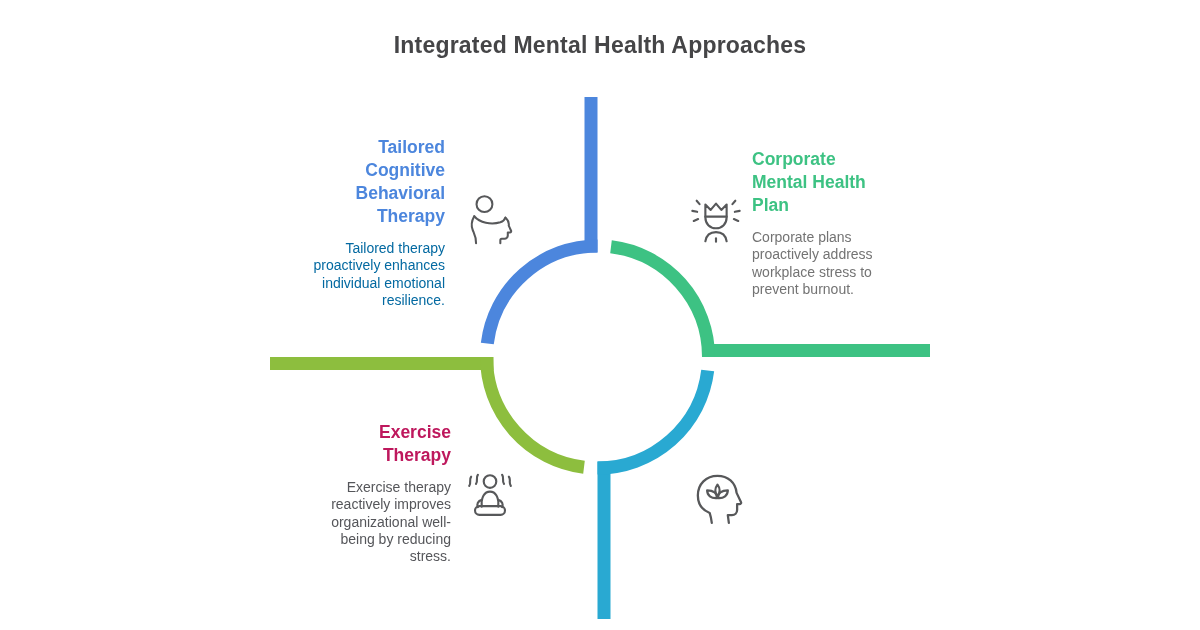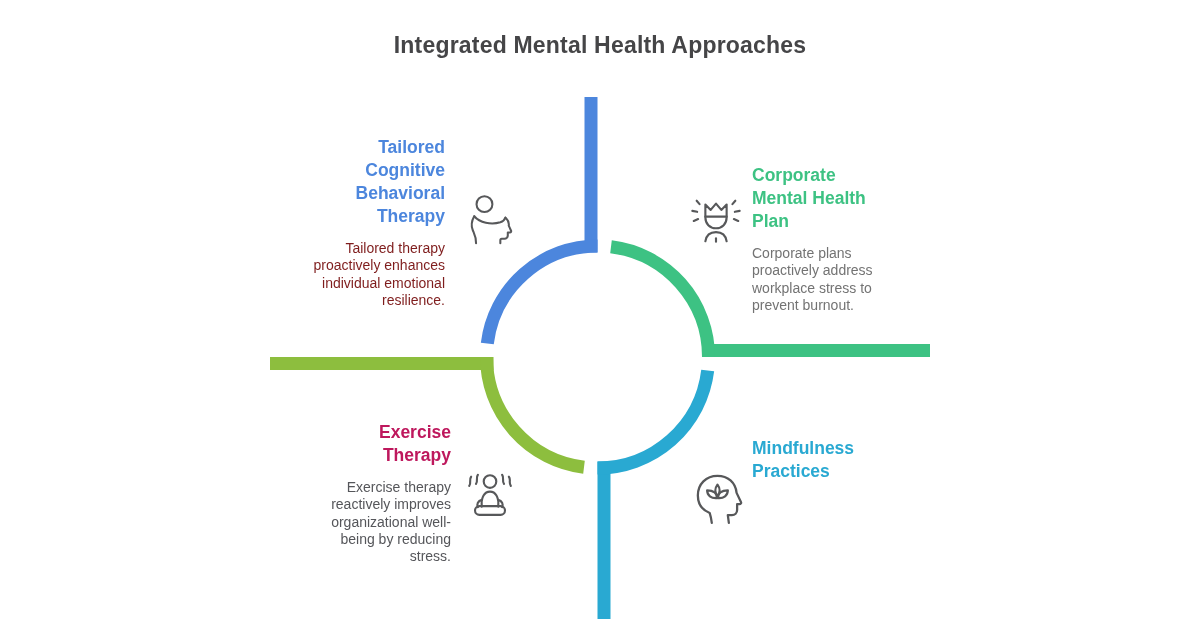--- a/index.html
+++ b/index.html
@@ -31,21 +31,21 @@
     line-height: 23px;
     white-space: pre-line;
   }
   .quad .desc {
     margin-top: 12px;
     font-size: 14px;
     line-height: 17.3px;
     white-space: pre-line;
   }
   .q-tl { right: 755px; top: 136px; text-align: right; }
-  .q-tr { left: 752px;  top: 148px; text-align: left; margin-top: 16px; }
+  .q-tr { left: 752px;  top: 148px; text-align: left; }
   .q-bl { right: 749px; top: 421px; text-align: right; }
   .q-br { left: 752px;  top: 437px; text-align: left; }
   .icon { position: absolute; }
   .icon path, .icon circle, .icon rect, .icon line {
     fill: none;
     stroke: currentColor;
     stroke-width: 2.2;
     stroke-linecap: round;
     stroke-linejoin: round;
   }
@@ -74,21 +74,21 @@
 
     <path d="M 604 461.5 L 604 619" style="stroke: rgb(41, 169, 210);"></path>
     <path d="M 597.5 468 A 111 111 0 0 0 707.7 370.5" style="stroke: rgb(41, 169, 210);"></path>
   </svg>
 
   <div class="quad q-tl">
     <div class="heading" style="color: rgb(76, 134, 221);">Tailored
 Cognitive
 Behavioral
 Therapy</div>
-    <div class="desc" style="color: #7f1d1d;">Tailored therapy
+    <div class="desc" style="color: #0369a1;">Tailored therapy
 proactively enhances
 individual emotional
 resilience.</div>
   </div>
 
   <div class="quad q-tr">
     <div class="heading" style="color: rgb(61, 194, 131);">Corporate
 Mental Health
 Plan</div>
     <div class="desc" style="color: #737373;">Corporate plans
@@ -101,22 +101,20 @@
     <div class="heading" style="color: #be185d;">Exercise
 Therapy</div>
     <div class="desc" style="color: rgb(85, 86, 90);">Exercise therapy
 reactively improves
 organizational well-
 being by reducing
 stress.</div>
   </div>
 
   <div class="quad q-br">
-    <div class="heading" style="color: rgb(41, 169, 210);">Mindfulness
-Practices</div>
   </div>
 
   <svg class="icon i-tl" width="56" height="56" viewBox="0 0 60 60" style="color: rgb(87, 88, 90);">
     <circle cx="23" cy="13" r="8.5"></circle>
     <path d="M 12 26 C 18 33, 30 35.5, 40 32.5 C 42.7 31.6, 44.6 29.8, 45.5 27.5"></path>
     <path d="M 45.5 27.5 C 48.5 30, 49.5 33, 49 36 L 51.5 41.5 C 51.9 42.4, 51.3 43.4, 50.3 43.4 L 48 43.4 L 48 46.5 C 48 48.5, 46.4 50, 44.5 50 L 41.5 50 C 40.5 50, 40 50.8, 40 51.8 L 40 55"></path>
     <path d="M 12 26 C 9.5 30.5, 8.6 36.5, 10.5 41 C 12.3 45.3, 14.2 48.5, 14 55"></path>
   </svg>
 
   <svg class="icon i-tr" width="58" height="58" viewBox="0 0 60 60" style="color: rgb(87, 88, 90);">

